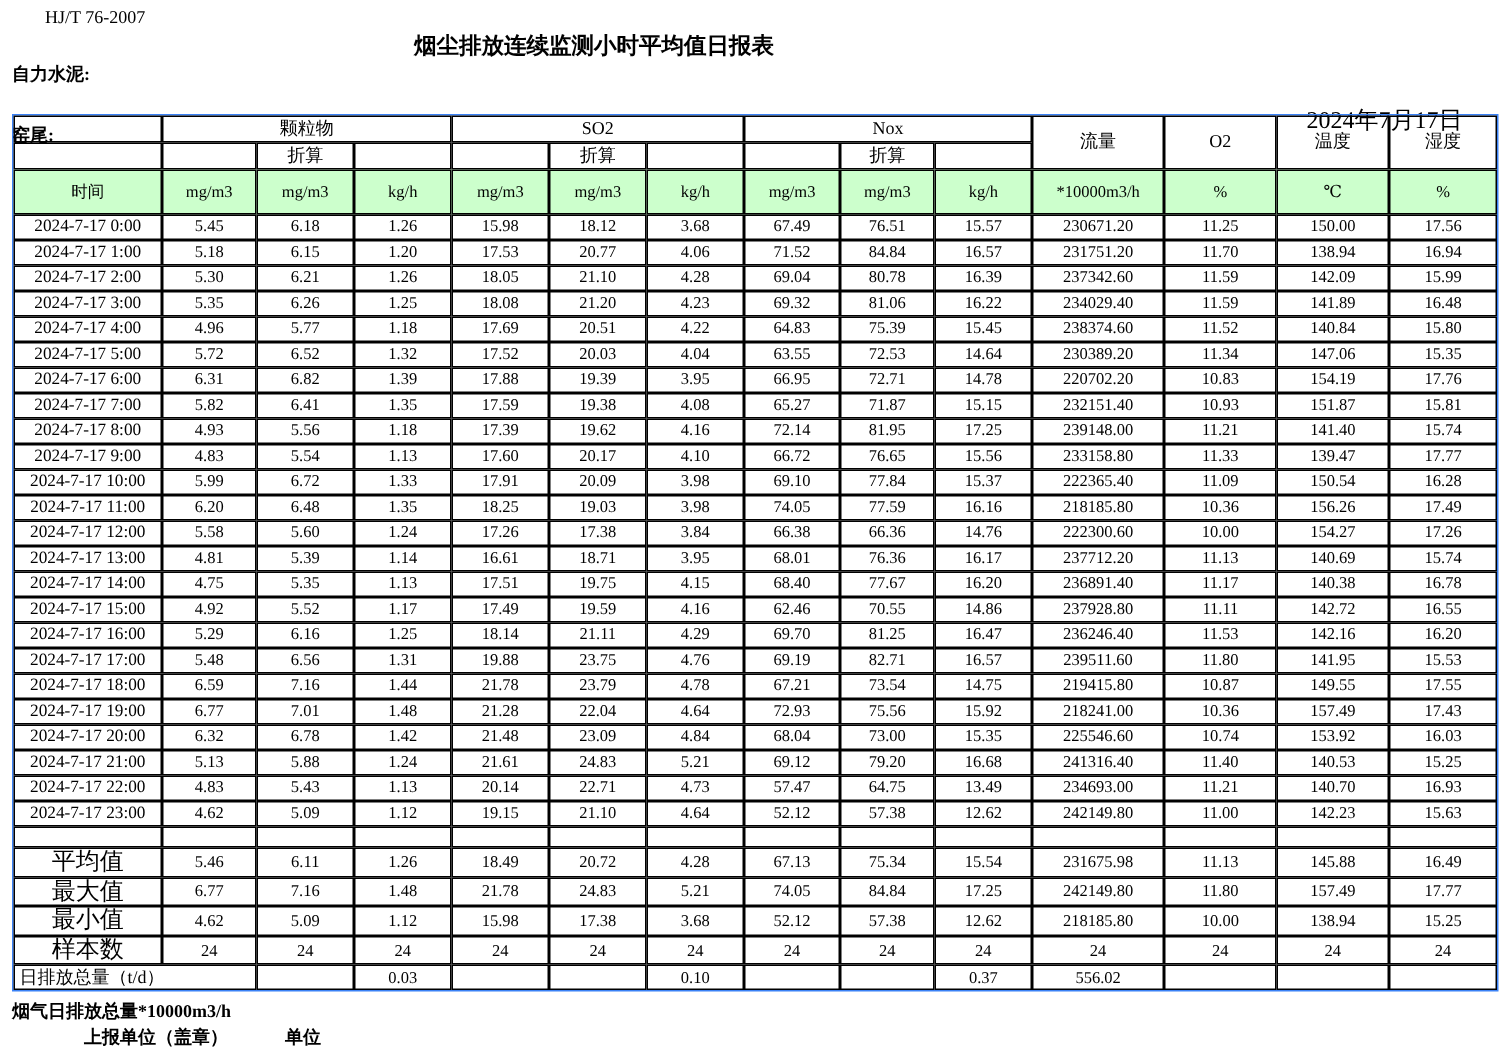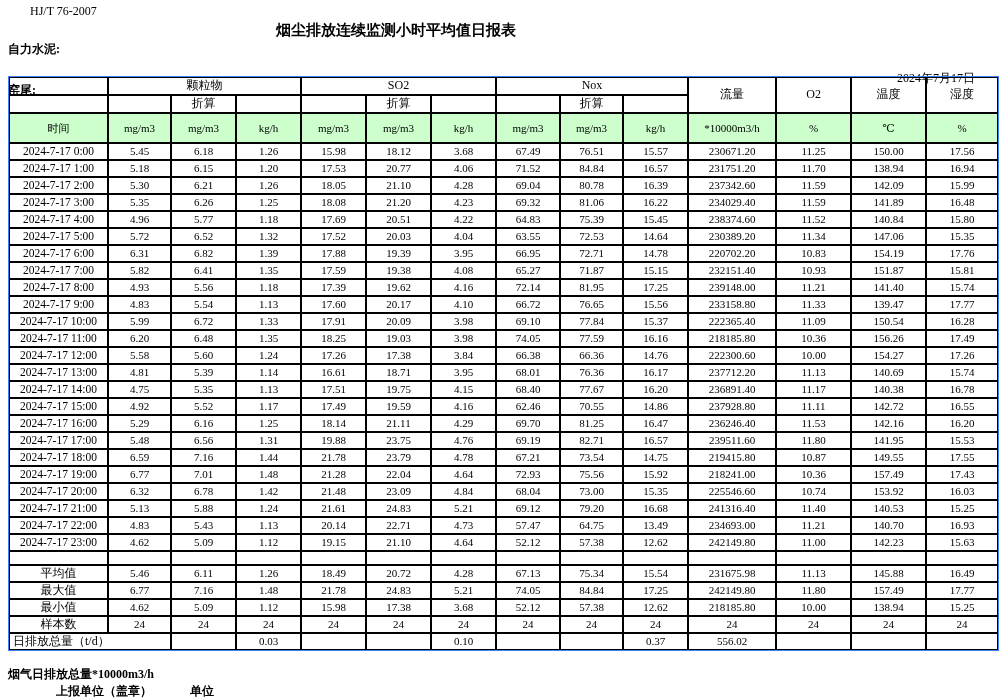--- a/index.html
+++ b/index.html
@@ -7,37 +7,37 @@
   body {
     width:1000px; height:700px; position:relative; background:#ffffff;
     color:#000; font-family:"Liberation Serif","DejaVu Serif",serif;
     overflow:hidden;
   }
   .abs { position:absolute; white-space:nowrap; }
   .std-num   { left:30px; top:4px;  font-size:12px; font-weight:normal; }
   .title     { left:0; top:21px; width:792px; text-align:center; font-size:15px; font-weight:bold; }
   .company   { left:8px; top:41px; font-size:12px; font-weight:bold; }
   .location  { left:8px; top:58px; font-size:12px; font-weight:bold;margin-top:24px; }
-  .date      { right:25px; top:70px; font-size:12px; }
+  .date      { right:25px; top:70px; font-size:16px; }
 
   table.report-table {
     position:absolute; left:8px; top:76px; width:989px;
     border-collapse:separate; border-spacing:0; table-layout:fixed;
     border:1px solid #3b82f6;
   }
   .report-table td {
     border:1px solid #000; text-align:center; vertical-align:middle;
     padding:0; font-size:11px; height:17px; overflow:hidden; white-space:nowrap;
     line-height:1.1;
   }
   .report-table thead td { font-size:12px; height:18px; }
   .report-table tr.unit-row td { background:var(--green,#ccffcc); font-size:11px; height:30px; }
   .report-table td.time-cell { font-size:11.5px; }
   .report-table tr.spacer-row td { height:14px; }
-  .report-table td.label-cell { font-size:12px; }
+  .report-table td.label-cell { font-size:16px; }
   .report-table td.daily-label { text-align:left; padding-left:3px; font-size:12px; }
 
   .footer-line1 { left:8px; top:666px; font-size:12px; font-weight:bold; }
   .footer-line2 { left:8px; top:683px; font-size:12px; font-weight:bold;margin-left:48px; }
   .footer-unit  { left:190px; top:683px; font-size:12px; font-weight:bold; }
 </style>
 </head>
 <body>
 
 <div class="abs std-num">HJ/T  76-2007</div>

